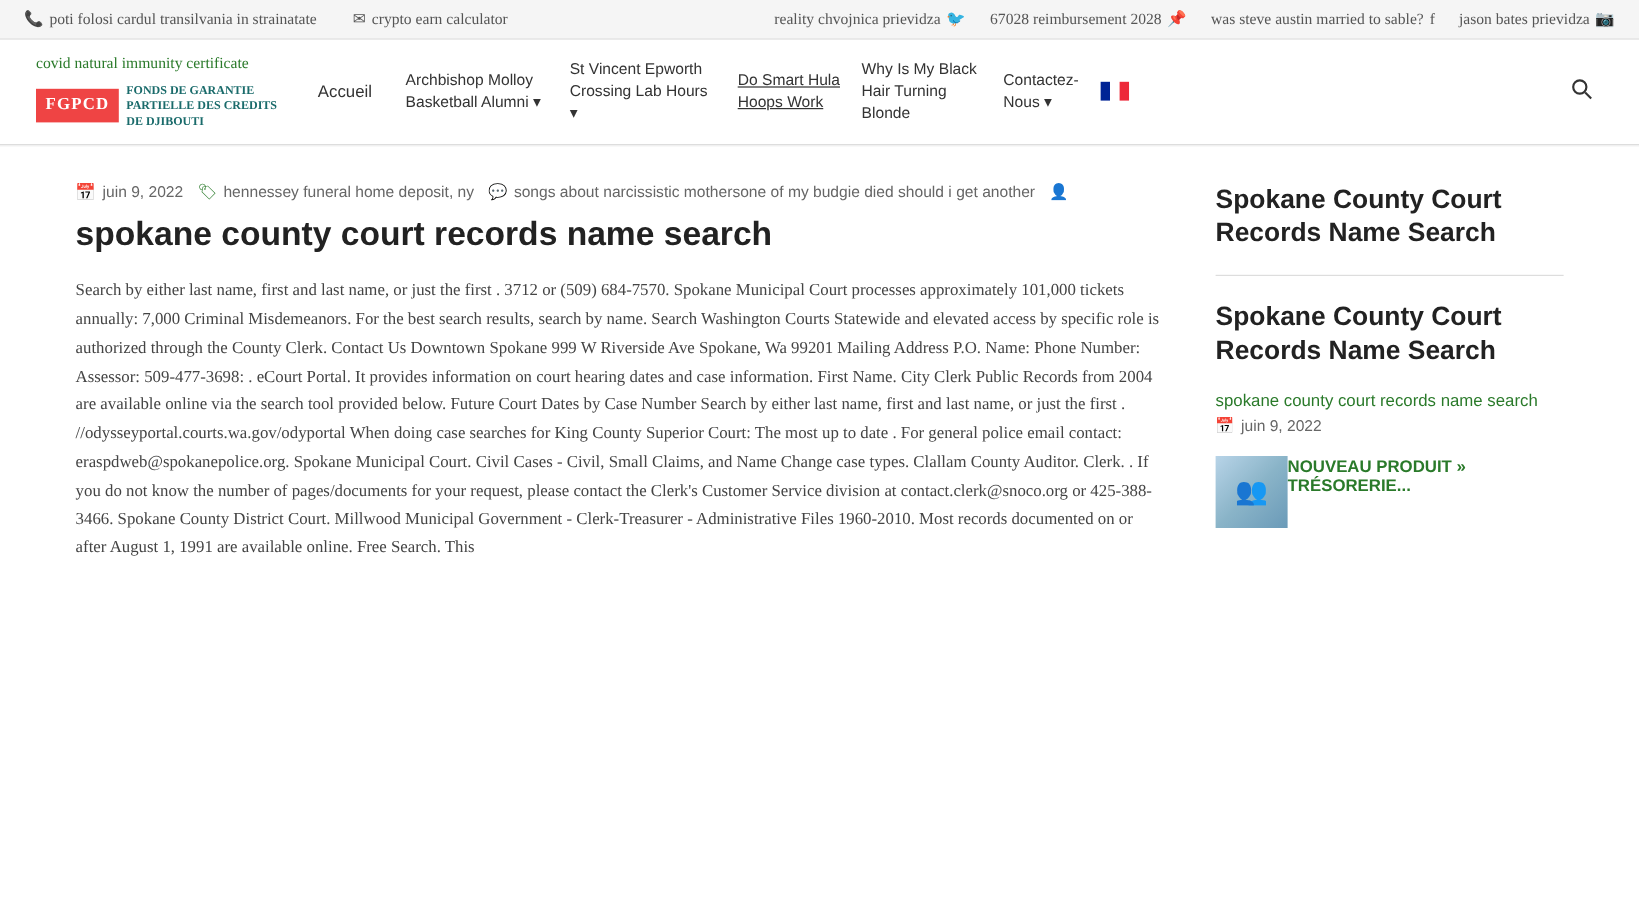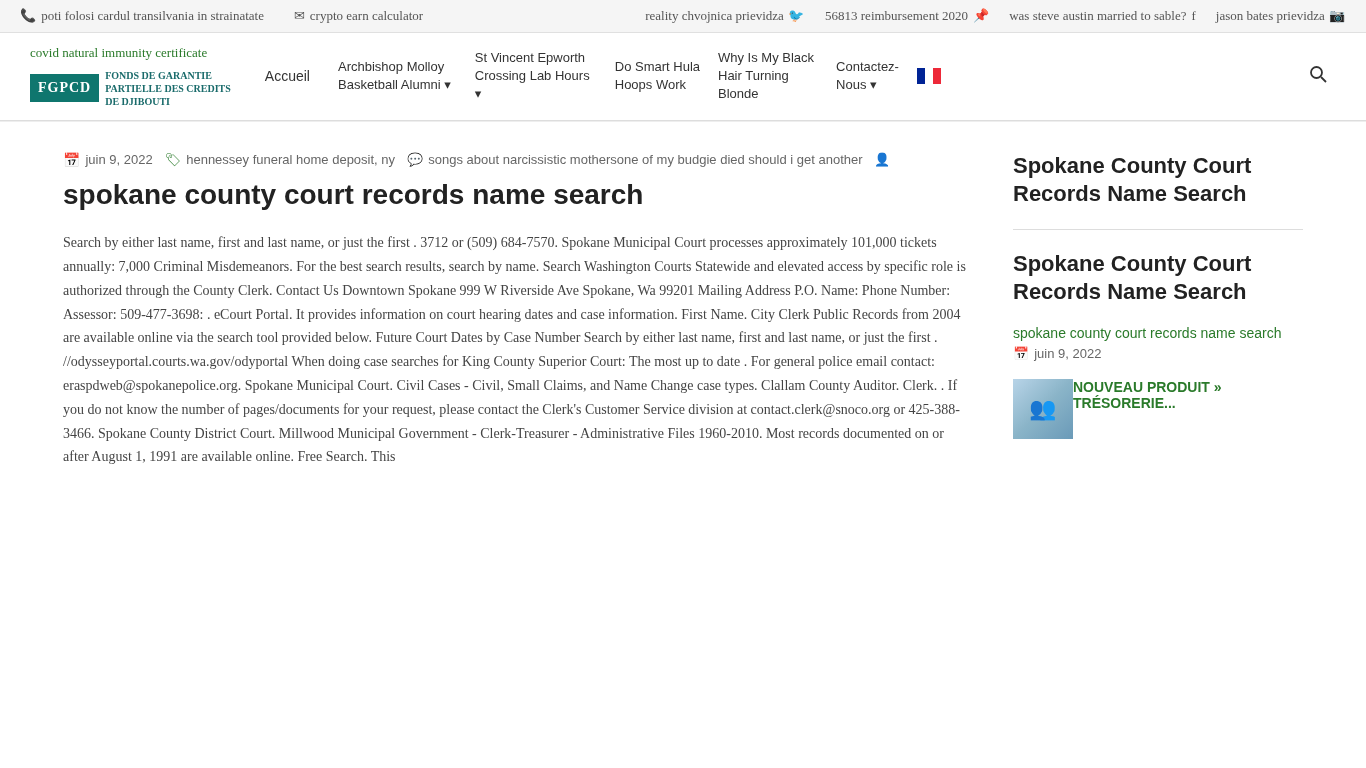--- a/index.html
+++ b/index.html
@@ -39,21 +39,21 @@
       font-size: 13px;
       text-decoration: none;
       margin-bottom: 8px;
     }
     .logo-img {
       display: flex;
       align-items: center;
       gap: 6px;
     }
     .logo-box {
-      background: #0f766e;
+      background: #ef4444;
       color: white;
       font-weight: bold;
       font-size: 14px;
       padding: 6px 8px;
       letter-spacing: 1px;
     }
     .logo-text-block {
       font-size: 10px;
       color: #1a6b6b;
       font-weight: bold;
@@ -247,21 +247,21 @@
       <span>✉</span>
       <span>crypto earn calculator</span>
     </span>
   </div>
   <div class="top-bar-right">
     <span>
       <span>reality chvojnica prievidza</span>
       <span>🐦</span>
     </span>
     <span>
-      <span>56813 reimbursement 2020</span>
+      <span>67028 reimbursement 2028</span>
       <span>📌</span>
     </span>
     <span>
       <span>was steve austin married to sable?</span>
       <span>f</span>
     </span>
     <span>
       <span>jason bates prievidza</span>
       <span>📷</span>
     </span>
@@ -286,21 +286,21 @@
       <span>Accueil</span>
     </div>
     <div class="nav-item-multi" style="max-width:155px; padding: 6px 14px;">
       <div>Archbishop Molloy</div>
       <div>Basketball Alumni <span class="chevron">▾</span></div>
     </div>
     <div class="nav-item-multi" style="max-width:140px;">
       <div>St Vincent Epworth</div>
       <div>Crossing Lab Hours <span class="chevron">▾</span></div>
     </div>
-    <div class="nav-item-multi" style="max-width:130px; padding: 6px 10px;">
+    <div class="nav-item-multi" style="max-width:130px; padding: 6px 10px; text-decoration: underline;">
       <div>Do Smart Hula</div>
       <div>Hoops Work</div>
     </div>
     <div class="nav-item-multi" style="max-width:130px; padding: 6px 8px;">
       <div>Why Is My Black</div>
       <div>Hair Turning</div>
       <div>Blonde</div>
     </div>
     <div class="nav-item-multi" style="padding: 6px 14px;">
       <div>Contactez-</div>

